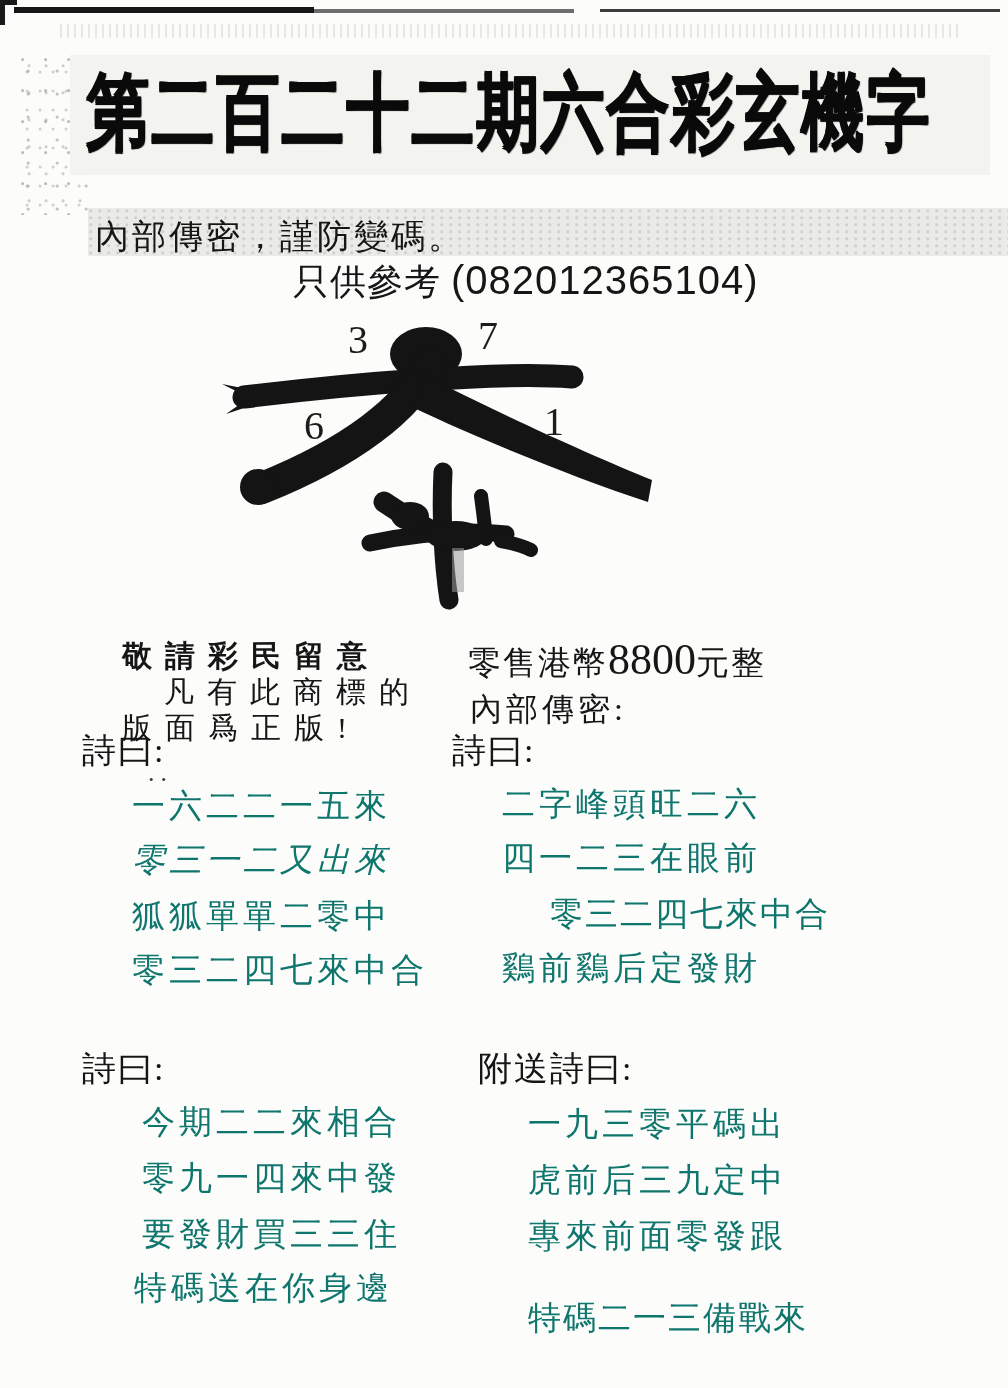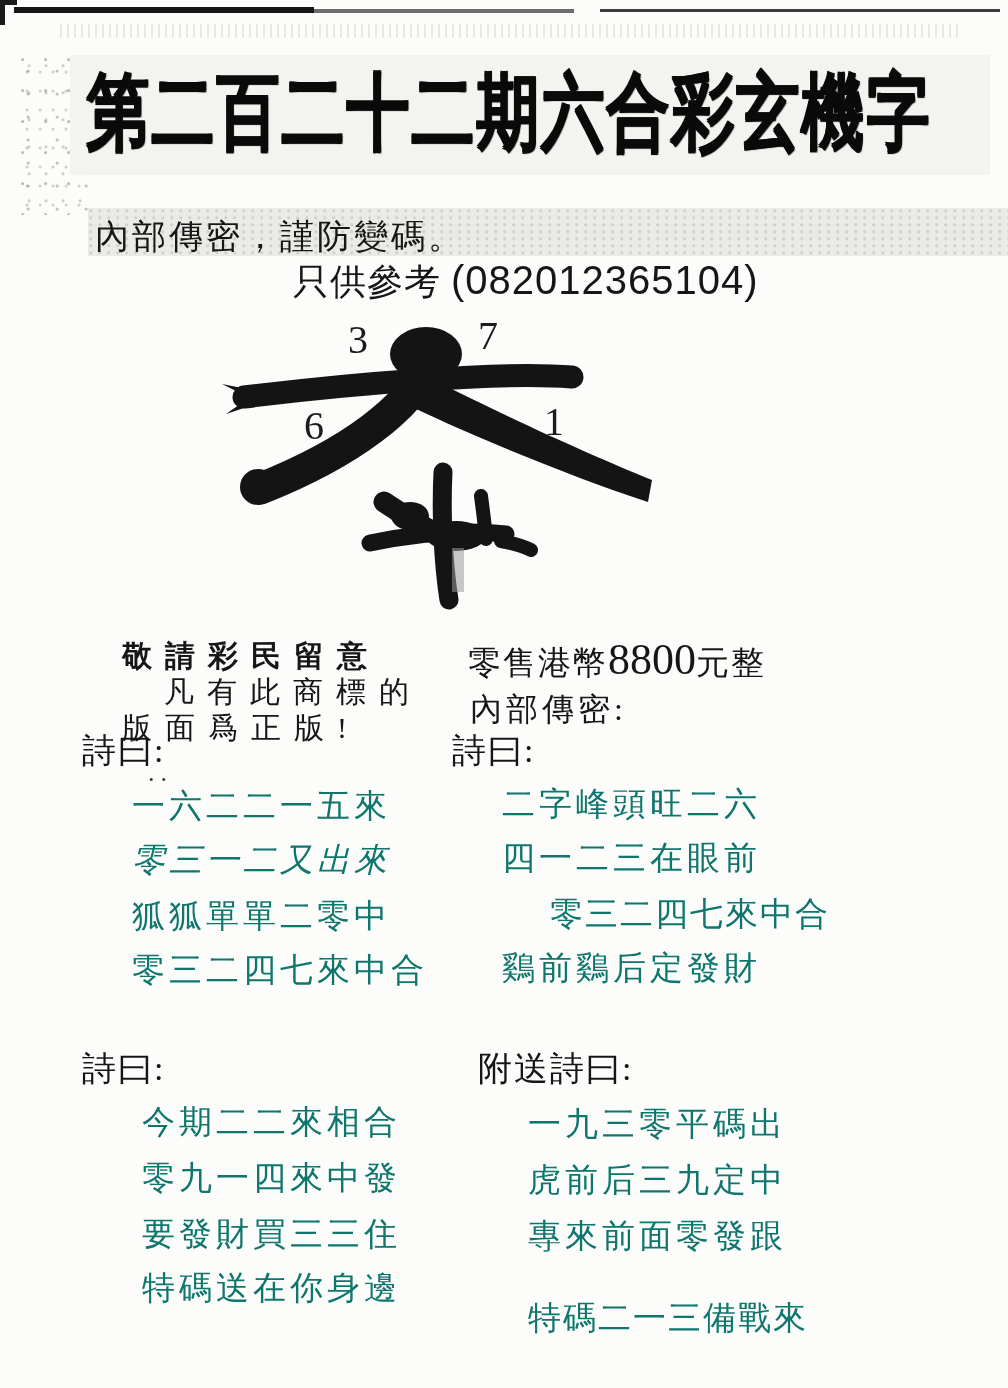--- a/index.html
+++ b/index.html
@@ -118,18 +118,18 @@
 <div class="abs poem-line" style="left:502px;top:836px;">四一二三在眼前</div>
 <div class="abs poem-line" style="left:502px;top:892px;letter-spacing:2px;margin-left:48px;">零三二四七來中合</div>
 <div class="abs poem-line" style="left:502px;top:946px;">鷄前鷄后定發財</div>
 
 <div class="abs poem-label" style="left:82px;top:1046px;">詩曰:</div>
 <div class="abs poem-label" style="left:478px;top:1046px;">附送詩曰:</div>
 
 <div class="abs poem-line" style="left:142px;top:1100px;">今期二二來相合</div>
 <div class="abs poem-line" style="left:142px;top:1156px;font-family:Liberation Serif, serif;">零九一四來中發</div>
 <div class="abs poem-line" style="left:142px;top:1212px;">要發財買三三住</div>
-<div class="abs poem-line" style="left:142px;top:1266px;">特碼送在你身邊</div>
+<div class="abs poem-line" style="left:134px;top:1266px;">特碼送在你身邊</div>
 
 <div class="abs poem-line" style="left:528px;top:1102px;">一九三零平碼出</div>
 <div class="abs poem-line" style="left:528px;top:1158px;">虎前后三九定中</div>
 <div class="abs poem-line" style="left:528px;top:1214px;">專來前面零發跟</div>
 <div class="abs poem-line" style="left:528px;top:1296px;letter-spacing:2px;">特碼二一三備戰來</div>
 
 </body></html>

